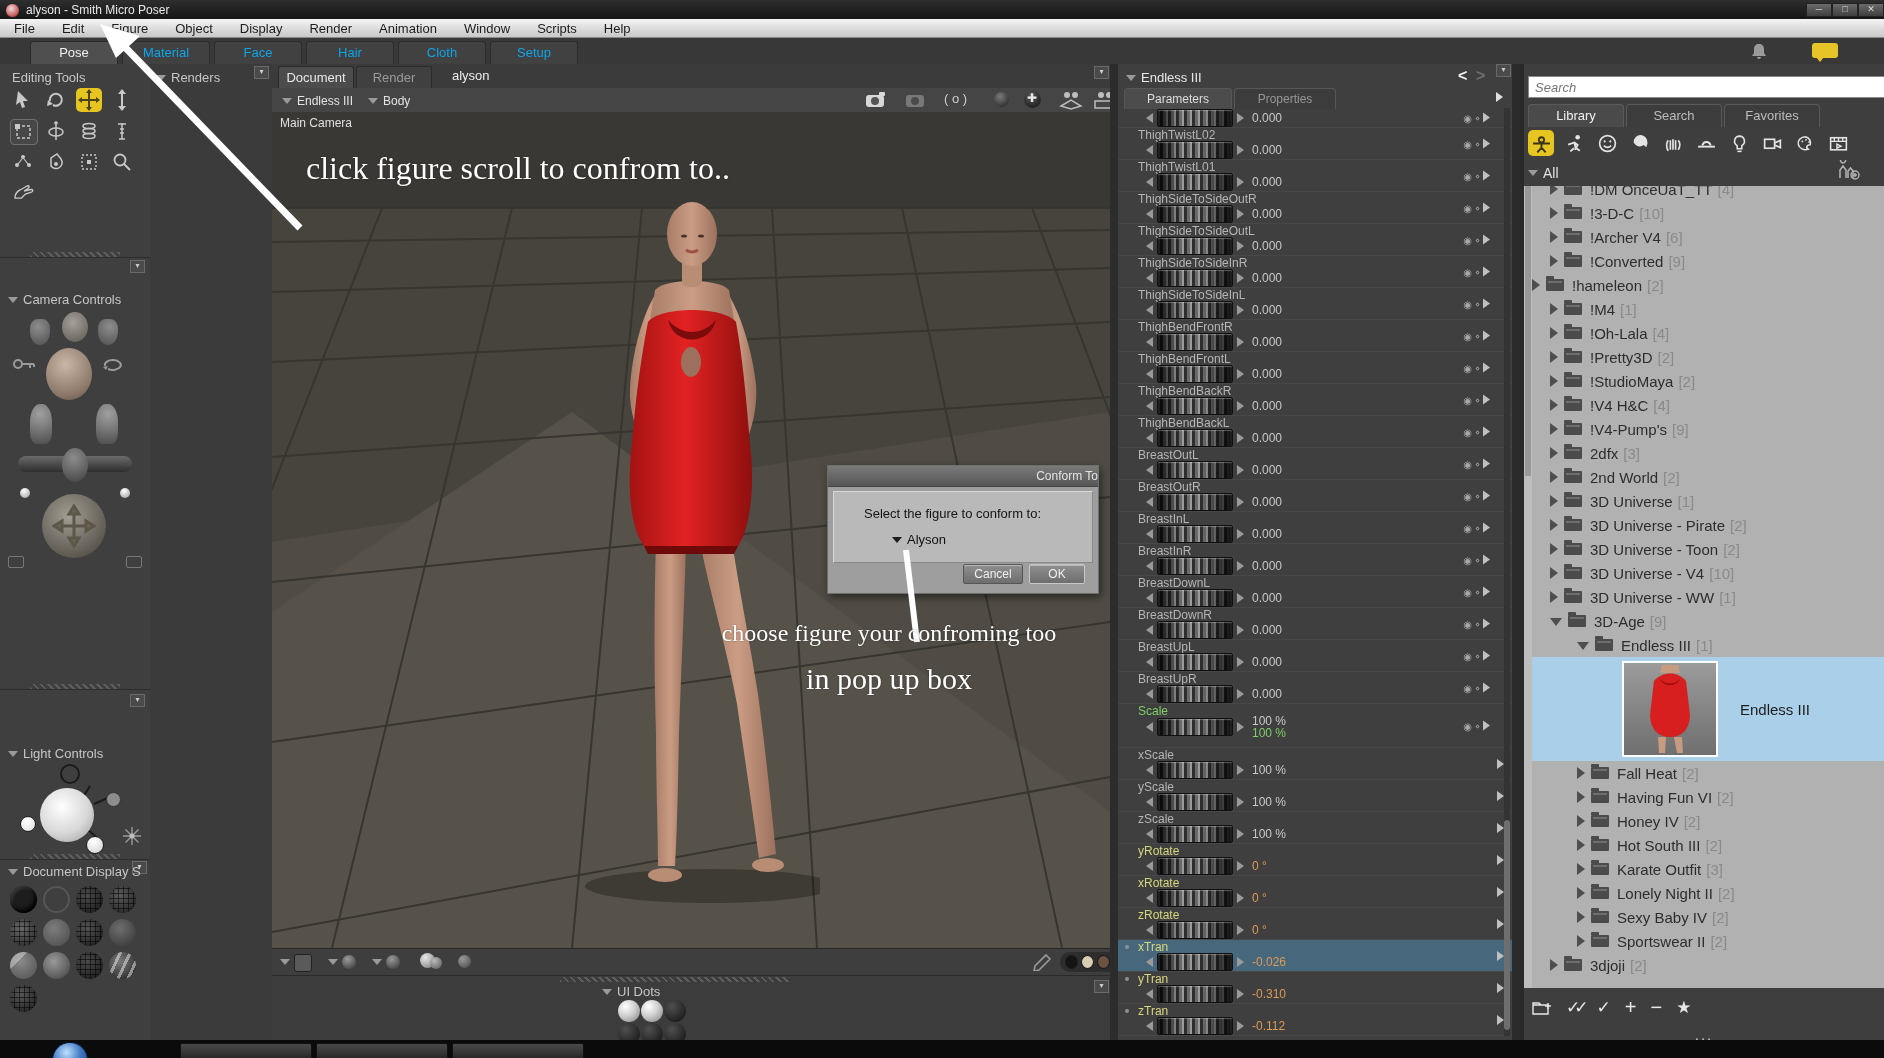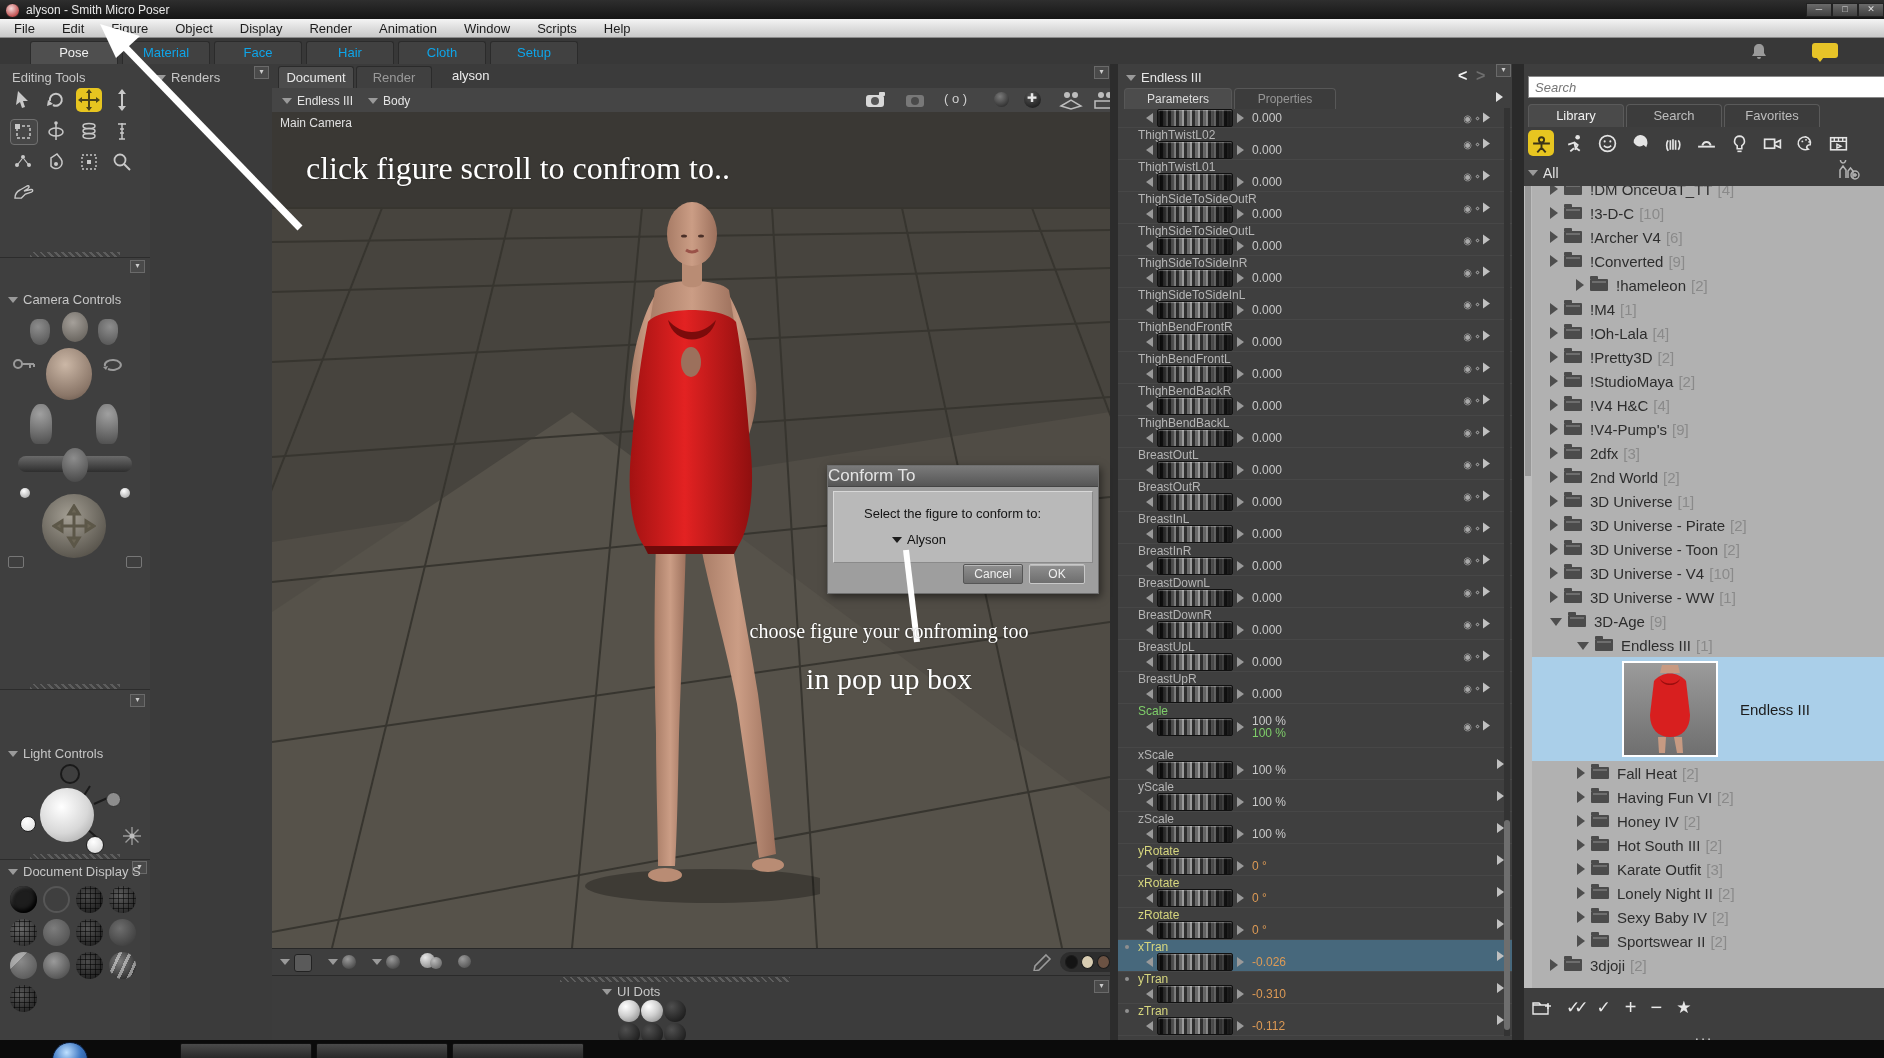--- a/index.html
+++ b/index.html
@@ -86,21 +86,21 @@
   .tcaret.d{border-left:6px solid transparent;border-right:6px solid transparent;border-top:8px solid #4e4e4e;margin-top:2px;}
   .folder{width:18px;height:12px;background:#4b4b4b;border-radius:1px;position:relative;margin-right:8px;flex:none;}
   .folder::before{content:"";position:absolute;left:0;top:-3px;width:8px;height:3px;background:#4b4b4b;border-radius:1px 1px 0 0;}
   .folder::after{content:"";position:absolute;left:2px;top:2px;width:14px;height:2px;background:#6e6e6e;}
   .sel-item{position:relative;height:104px;background:#aacfe9;display:flex;align-items:center;}
   .thumbbox{width:96px;height:96px;margin-left:90px;border:2px solid #fff;background:linear-gradient(#9b9b9b,#6f6f6f);box-sizing:border-box;}
   #lib-tools{position:absolute;left:0;top:928px;width:360px;height:30px;background:#3e3e3e;display:flex;align-items:center;gap:14px;padding-left:8px;box-sizing:border-box;color:#e8e8e8;font-size:17px;}
   #lib-more{position:absolute;left:0;top:962px;width:360px;text-align:center;color:#cfcfcf;font-size:15px;letter-spacing:2px;}
   
   #dialog{left:827px;top:465px;width:270px;height:127px;background:#9e9e9e;border:1px solid #6e6e6e;box-shadow:2px 3px 8px rgba(0,0,0,.5);z-index:40;}
-  #dialog .dtitle{height:20px;background:linear-gradient(#7a7a7a,#565656);color:#e4e4e4;font-size:17px;text-align:left;line-height:20px;border-bottom:1px solid #444;}
+  #dialog .dtitle{height:20px;background:linear-gradient(#7a7a7a,#565656);color:#e4e4e4;font-size:12px;text-align:right;line-height:20px;border-bottom:1px solid #444;}
   #dialog .dbody{position:absolute;left:5px;top:25px;width:258px;height:70px;background:#b9b9b9;border:1px solid #8a8a8a;border-top-color:#d8d8d8;border-left-color:#d8d8d8;}
   .dbtn{position:absolute;top:98px;height:18px;background:linear-gradient(#8f8f8f,#6e6e6e);border:1px solid #565656;box-shadow:inset 0 1px 0 #b8b8b8;color:#efefef;font-size:12px;text-align:center;line-height:18px;border-radius:2px;}
   
   #overlay{left:0;top:0;width:1884px;height:1058px;z-index:50;pointer-events:none;}
   .annot{position:absolute;color:#fff;font-family:"Liberation Serif",serif;z-index:51;pointer-events:none;text-shadow:0 0 2px rgba(0,0,0,.4);}
   
   #taskbar{left:0;top:1040px;width:1884px;height:18px;background:#0b0b0b;overflow:hidden;}
   .tbtn{position:absolute;top:3px;width:130px;height:15px;background:linear-gradient(#4a4a4a,#262626);border:1px solid #111;border-radius:2px 2px 0 0;}
   .sphere{border-radius:50%;}
 </style>
@@ -955,21 +955,21 @@
         <span class="folder"></span>
         <span>!Archer V4</span>
         <span class="cnt">[6]</span>
       </div>
       <div class="trow" style="padding-left: 18px;">
         <span class="tcaret r"></span>
         <span class="folder"></span>
         <span>!Converted</span>
         <span class="cnt">[9]</span>
       </div>
-      <div class="trow" style=" margin-left: 44px;">
+      <div class="trow" style="">
         <span class="tcaret r"></span>
         <span class="folder"></span>
         <span>!hameleon</span>
         <span class="cnt">[2]</span>
       </div>
       <div class="trow" style="padding-left: 18px;">
         <span class="tcaret r"></span>
         <span class="folder"></span>
         <span>!M4</span>
         <span class="cnt">[1]</span>
@@ -1149,21 +1149,21 @@
   <div class="dbtn" style="left:135px;width:58px;">Cancel</div>
   <div class="dbtn" style="left:201px;width:54px;border-color:#c8c8c8;">OK</div>
 </div>
 
 <svg id="overlay" class="abs">
   <polygon points="100,24 140,36 116,58" fill="#fff"></polygon>
   <line x1="122" y1="44" x2="300" y2="228" stroke="#fff" stroke-width="7"></line>
   <line x1="906" y1="550" x2="917" y2="642" stroke="#fff" stroke-width="6"></line>
 </svg>
 <div class="annot" style="left:306px;top:150px;font-size:32px;">click figure scroll to confrom to..</div>
-<div class="annot" style="left:648px;top:620px;width:482px;text-align:center;font-size:20px;">choose figure your confroming too</div>
+<div class="annot" style="left:648px;top:620px;width:482px;text-align:center;font-size:24px;">choose figure your confroming too</div>
 <div class="annot" style="left:648px;top:662px;width:482px;text-align:center;font-size:30px;">in pop up box</div>
 
 <div id="taskbar" class="abs">
   <div class="abs sphere" style="left:52px;top:2px;width:34px;height:34px;background:radial-gradient(circle at 40% 28%,#bfe0ff,#3d77c2 45%,#16336e);border:1px solid #0a1c3a;"></div>
   <div class="tbtn" style="left:180px;"></div>
   <div class="tbtn" style="left:316px;"></div>
   <div class="tbtn" style="left:452px;"></div>
 </div>
 
 </body></html>

